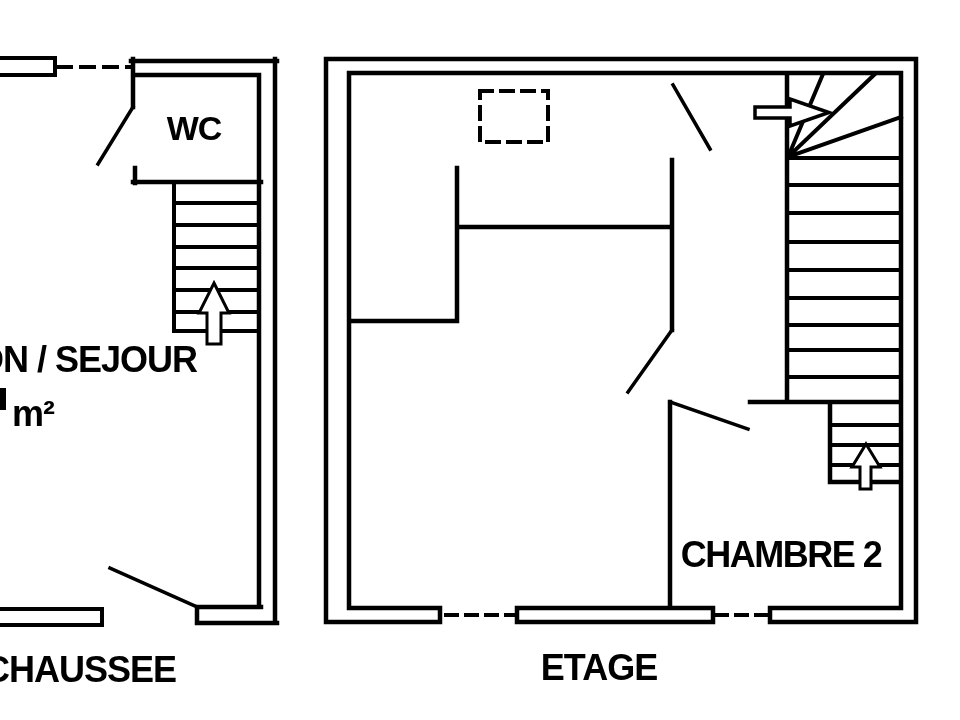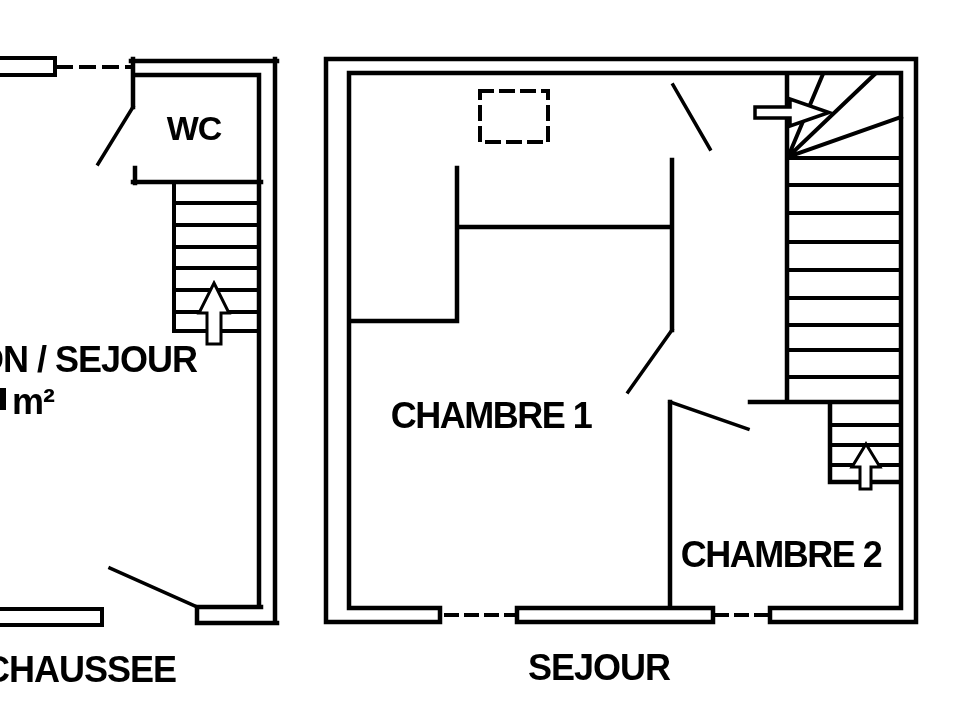--- a/index.html
+++ b/index.html
@@ -18,21 +18,21 @@
   .fs34 { font-size:34px; }
   .fs36 { font-size:36px; }
   .wc-label        { left:194px; top:111px; }
   .sde-label       { left:548px; top:155px; }
   .chambre1-label  { left:491px; top:398px; letter-spacing:-1.5px; }
   .chambre1-area   { left:490px; top:442px; }
   .chambre2-label  { left:781px; top:493px; letter-spacing:-1.5px;margin-top:44px; }
   .chambre2-area   { left:780px; top:534px; }
   .etage-caption   { left:599px; top:650px; }
   .sejour-label    { left:-24px; top:342px; }
-  .sejour-area     { left:12px;  top:384px; }
+  .sejour-area     { left:12px;  top:396px; }
   .chaussee-caption{ left:-16px; top:652px; }
 </style>
 </head>
 <body>
 
 <div class="stage">
 
   <svg class="plan-svg" width="960" height="720" viewBox="0 0 960 720">
 
     <g stroke="#000" fill="none" stroke-linecap="square">
@@ -88,20 +88,19 @@
 
   <div class="label fs34 wc-label centered">WC</div>
 
   <div class="label fs36 sejour-label">ON / SEJOUR</div>
 
   <div class="label fs36 sejour-area">m²</div>
 
   <div class="label fs36 chaussee-caption">CHAUSSEE</div>
 
 
-  <div class="label fs36 chambre1-label centered">CHAMBRE 1</div>
 
 
   <div class="label fs36 chambre2-label centered">CHAMBRE 2</div>
 
 
-  <div class="label fs36 etage-caption centered">SEJOUR</div>
+  <div class="label fs36 etage-caption centered">ETAGE</div>
 </div>
 
 </body></html>

